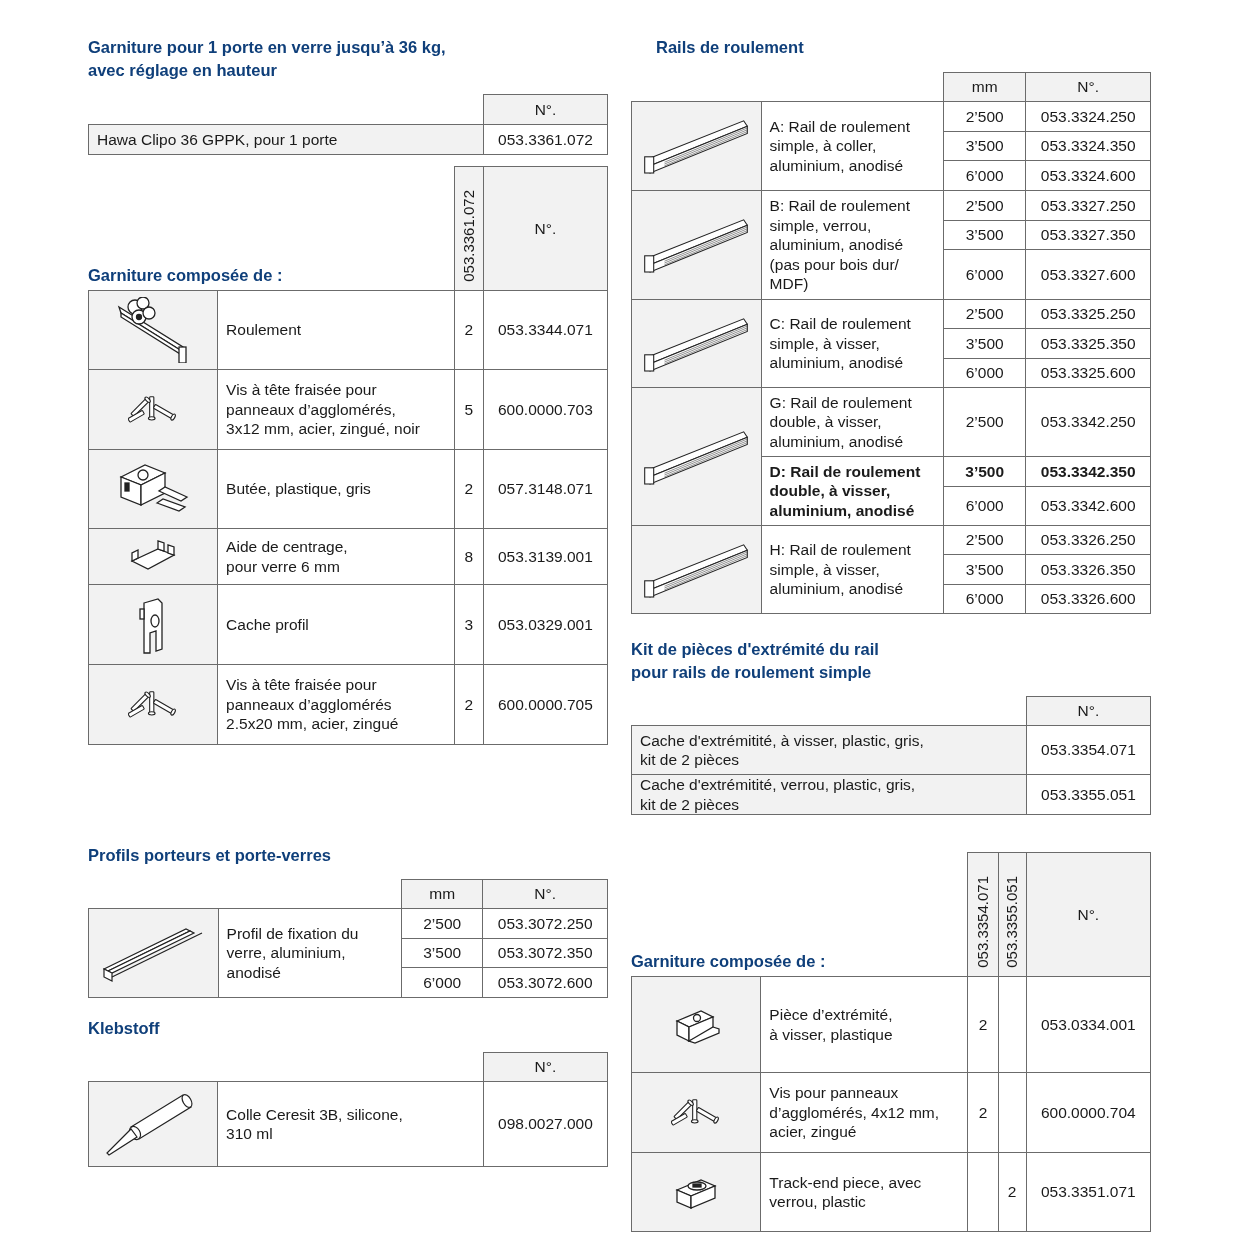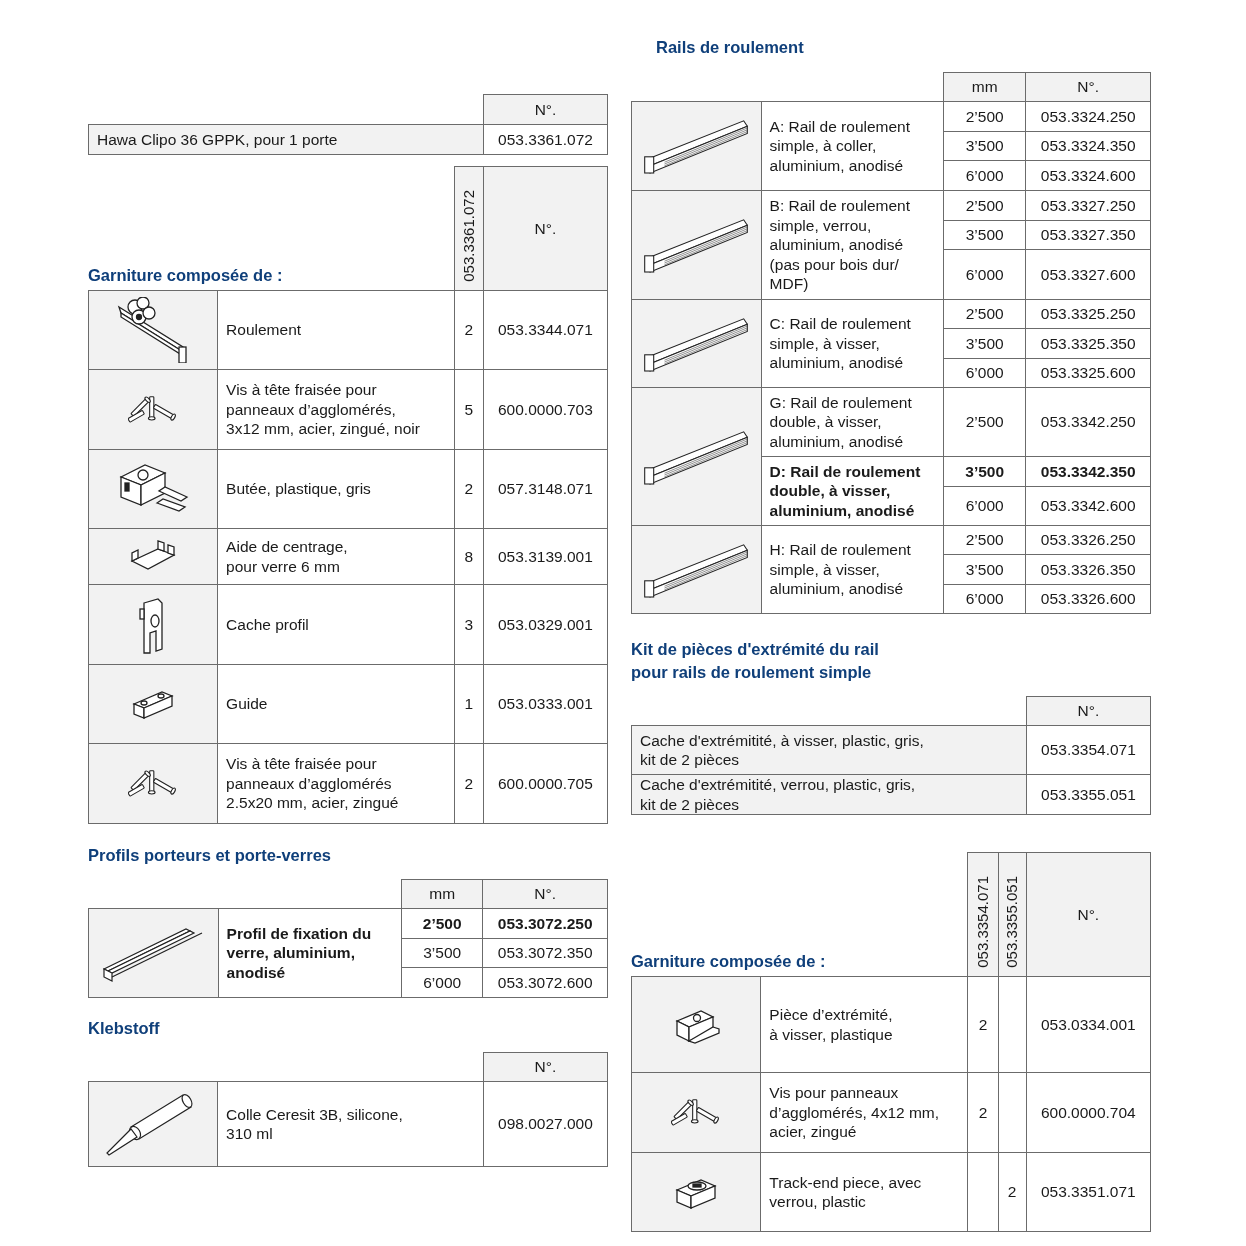--- a/index.html
+++ b/index.html
@@ -51,20 +51,22 @@
       <g stroke="#333" stroke-width="0.6">
         <line x1="30" y1="58" x2="122" y2="20"></line>
           <line x1="30" y1="60" x2="122" y2="22"></line>
           <line x1="30" y1="62" x2="122" y2="24"></line>
       </g>
     </symbol>
   </defs>
 </svg>
 
 <div class="abs" style="left:88px; top:36px;">
+  <p class="h">Garniture pour 1 porte en verre jusqu’à 36 kg,</p>
+  <p class="h">avec réglage en hauteur</p>
 </div>
 
 <table style="left:88px; top:94px; width:520px;">
   <tbody>
       <tr style="height:30px;">
     <td class="blank" style="width:395px;"></td>
     <td class="g c" style="width:123px;">N°.</td>
   </tr>
   <tr style="height:30px;">
     <td class="g l">Hawa Clipo 36 GPPK, pour 1 porte</td>
@@ -157,36 +159,20 @@
               <polygon points="6,8 20,4 24,8 24,54 18,56 18,36 12,38 12,58 6,58"></polygon>
               <ellipse cx="17" cy="26" rx="4" ry="6"></ellipse>
               <rect x="2" y="14" width="4" height="10"></rect>
             </g>
           </svg>
     </td>
     <td class="w l">Cache profil</td>
     <td class="w c">3</td>
     <td class="w c">053.0329.001</td>
   </tr>
-  <tr style="height:79px;">
-    <td class="img">
-      <svg width="46" height="32" viewBox="0 0 46 32">
-            <g fill="#fff" stroke="#222" stroke-width="1.3">
-              <polygon points="4,16 32,4 42,8 14,20"></polygon>
-              <polygon points="4,16 14,20 14,30 4,26"></polygon>
-              <polygon points="14,20 42,8 42,18 14,30"></polygon>
-              <ellipse cx="14" cy="15" rx="3" ry="2"></ellipse>
-              <ellipse cx="31" cy="8" rx="3" ry="2"></ellipse>
-            </g>
-          </svg>
-    </td>
-    <td class="w l">Guide</td>
-    <td class="w c">1</td>
-    <td class="w c">053.0333.001</td>
-  </tr>
   <tr style="height:80px;">
     <td class="img"><svg width="50" height="34">
             <use href="#sym-screws"></use>
           </svg></td>
     <td class="w l ml">Vis à tête fraisée pour
 panneaux d’agglomérés
 2.5x20 mm, acier, zingué</td>
     <td class="w c">2</td>
     <td class="w c">600.0000.705</td>
   </tr>
@@ -196,21 +182,21 @@
 <p class="h abs" style="left:88px; top:844px;">Profils porteurs et porte-verres</p>
 
 <table style="left:88px; top:879px; width:520px;">
   <tbody>
       <tr style="height:29px;">
     <td class="blank" style="width:129px;"></td>
     <td class="blank" style="width:182px;"></td>
     <td class="g c" style="width:80px;">mm</td>
     <td class="g c" style="width:123px;">N°.</td>
   </tr>
-  <tr style="height:30px;font-weight:bold;">
+  <tr style="height:30px;">
     <td class="img" rowspan="3">
       <svg width="110" height="60" viewBox="0 0 110 60">
             <g fill="#fff" stroke="#222" stroke-width="1.2">
               <polygon points="6,46 88,6 92,8 10,48"></polygon>
               <polygon points="10,48 92,8 96,10 14,50"></polygon>
               <polygon points="6,46 14,50 14,58 6,54"></polygon>
               <line x1="14" y1="54" x2="104" y2="10"></line>
             </g>
           </svg>
     </td>

